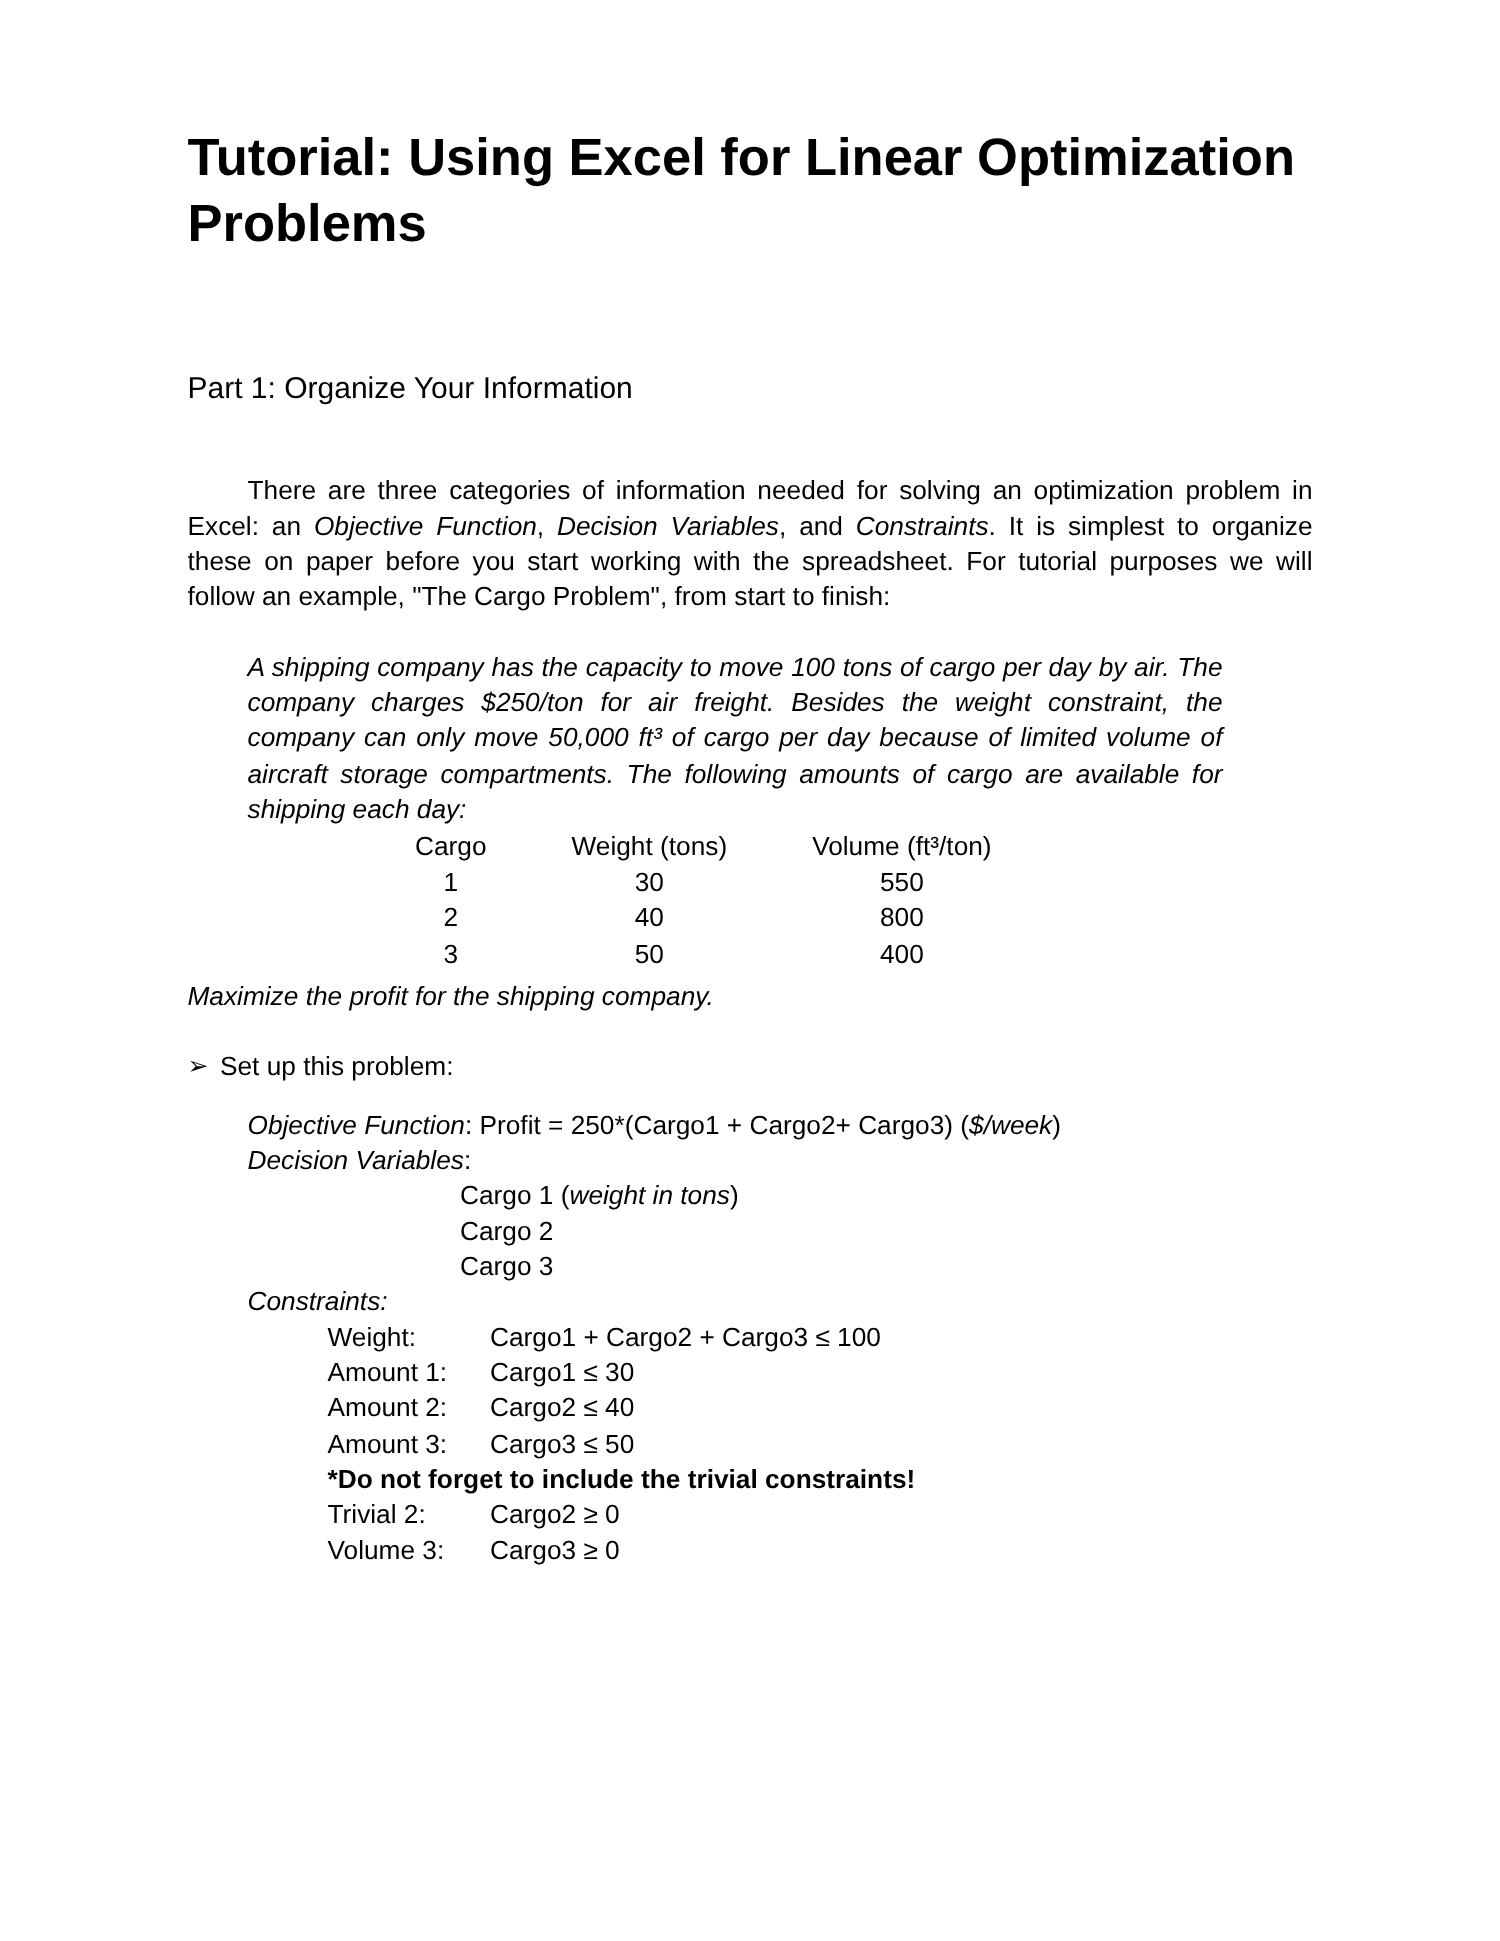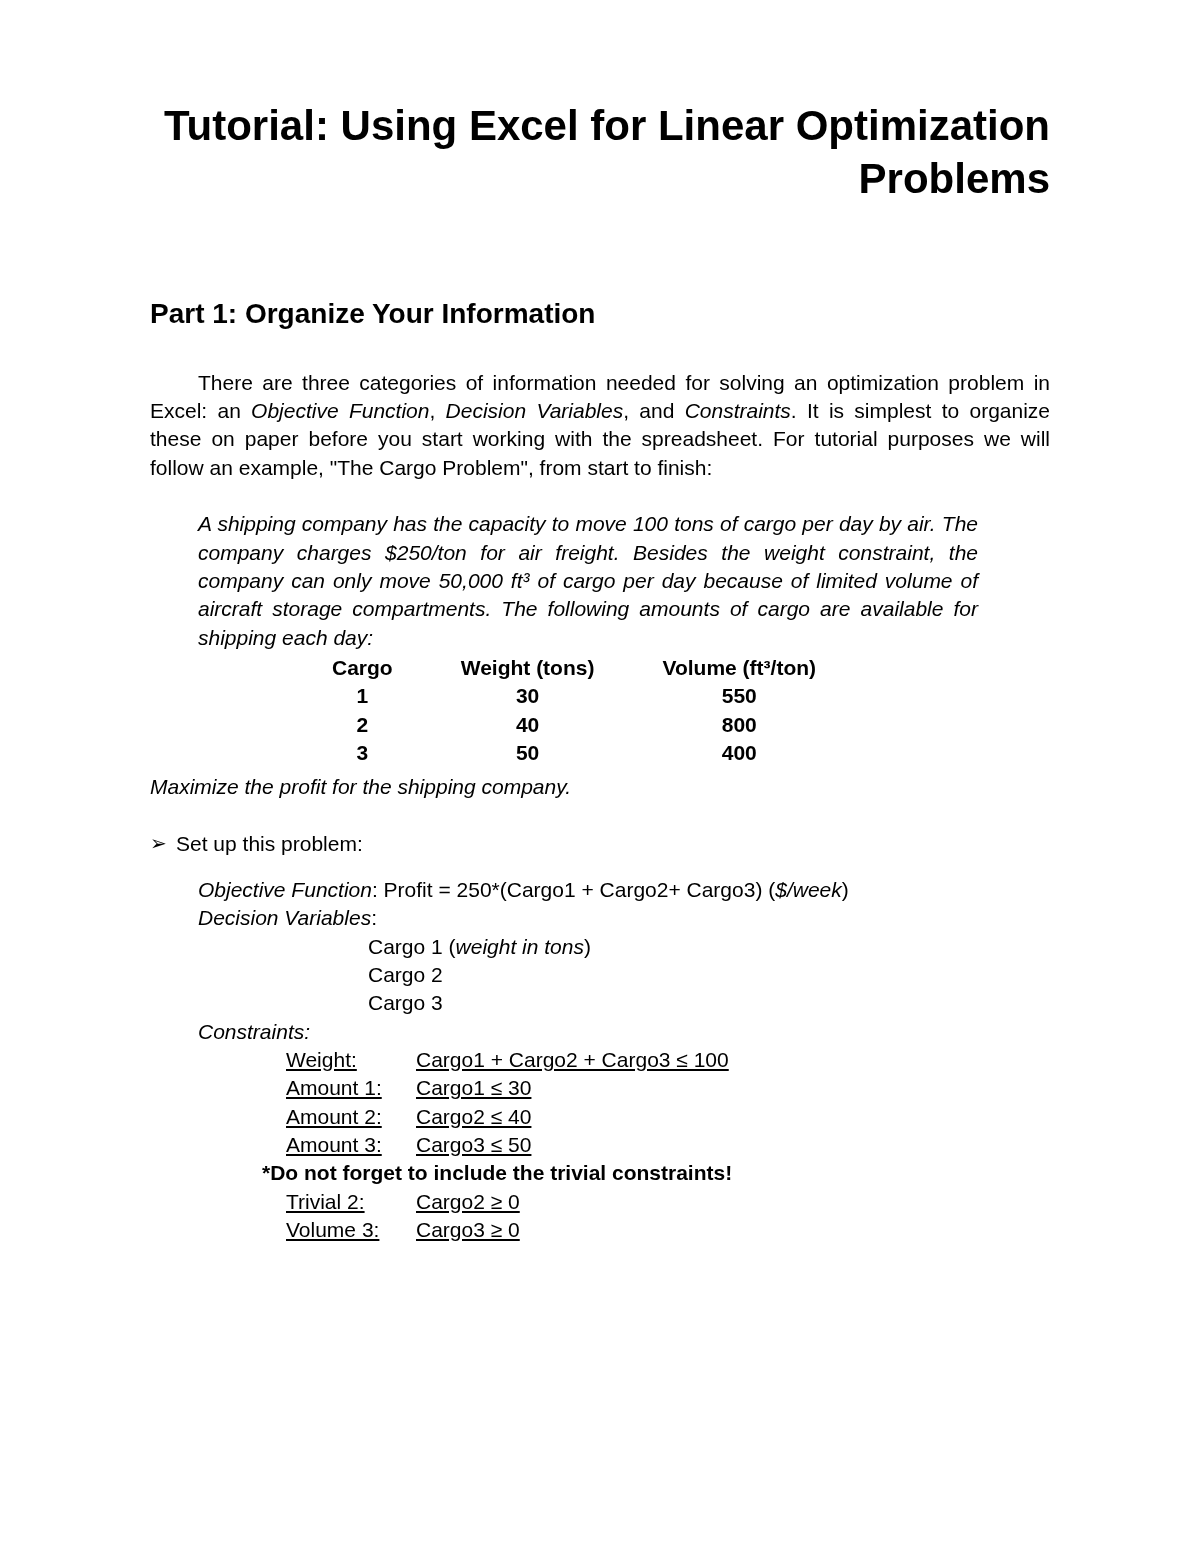--- a/index.html
+++ b/index.html
@@ -13,28 +13,28 @@
       color: #000000;
       width: 1200px;
       min-height: 1553px;
       padding: 100px 150px 80px 150px;
       font-size: 21px;
       line-height: 1.35;
     }
     h1.title {
       font-size: 42px;
       font-weight: bold;
-      text-align: right;
+      text-align: left;
       margin-bottom: 90px;
       line-height: 1.25;
     }
     h2.section-heading {
-      font-size: 28px;
-      font-weight: bold;
-      margin-bottom: 36px;
+      font-size: 24px;
+      font-weight: normal;
+      margin-bottom: 52px;
     }
     .intro-paragraph {
       text-align: justify;
       margin-bottom: 28px;
     }
     .intro-paragraph .first-indent {
       display: inline-block;
       width: 48px;
     }
     .italic {
@@ -49,21 +49,21 @@
       font-style: italic;
       text-align: justify;
     }
     .cargo-table {
       margin-left: 100px;
       margin-top: 2px;
       border-collapse: collapse;
     }
     .cargo-table td, .cargo-table th {
       padding: 0 34px;
-      font-weight: bold;
+      font-weight: normal;
       text-align: center;
     }
     .maximize-line {
       font-style: italic;
       margin-bottom: 28px;
     }
     .bullet-row {
       display: flex;
       align-items: flex-start;
       margin-left: 0;
@@ -80,22 +80,21 @@
     .setup-line {
       margin-bottom: 0;
     }
     .setup-indent {
       margin-left: 170px;
     }
     .constraints-heading {
       font-style: italic;
     }
     .constraints-list {
-      margin-left: 88px;
-      text-decoration: underline;
+      margin-left: 64px;
     }
     .constraints-row {
       display: flex;
     }
     .constraints-label {
       width: 130px;
       flex-shrink: 0;
     }
     .constraints-value {
       flex: 1;

